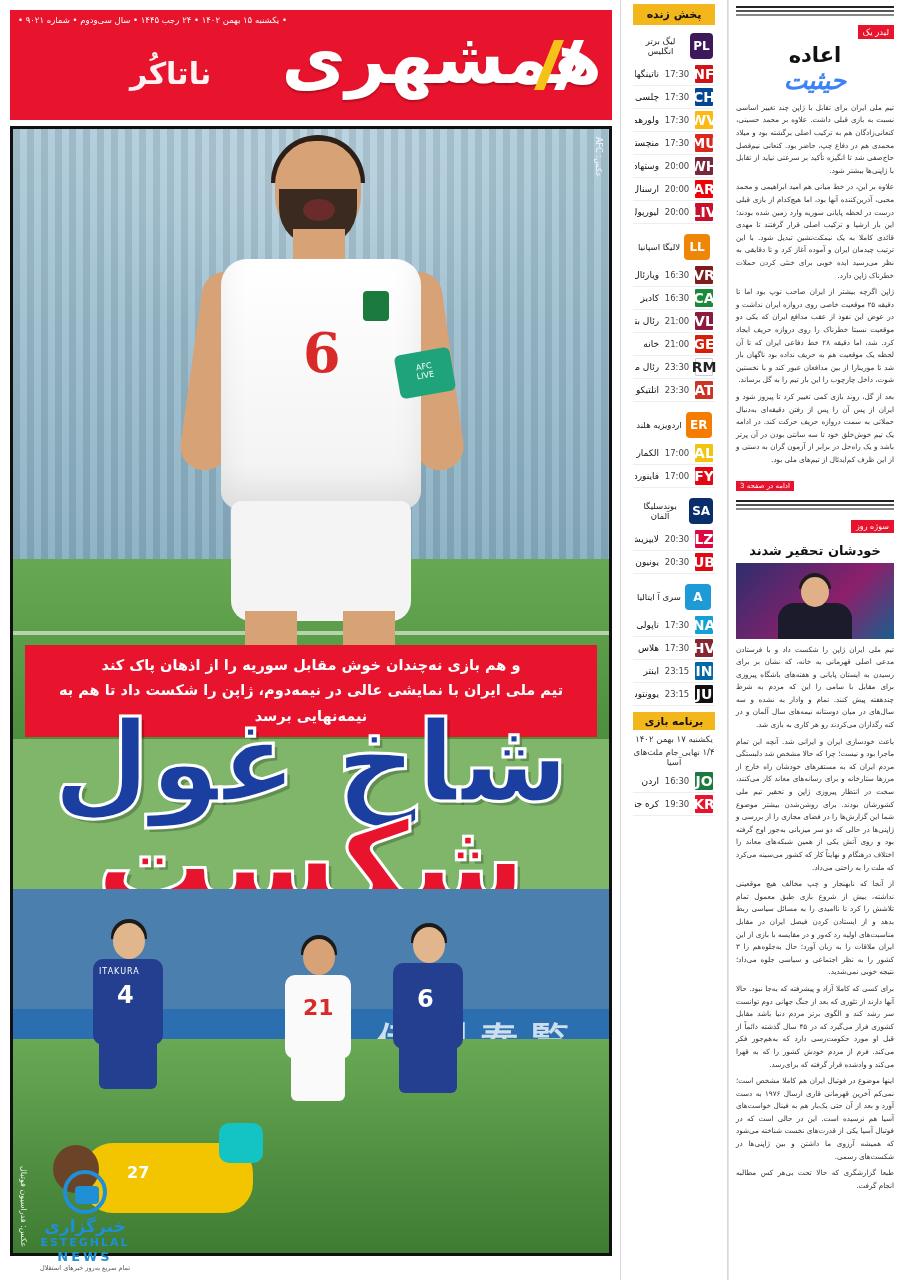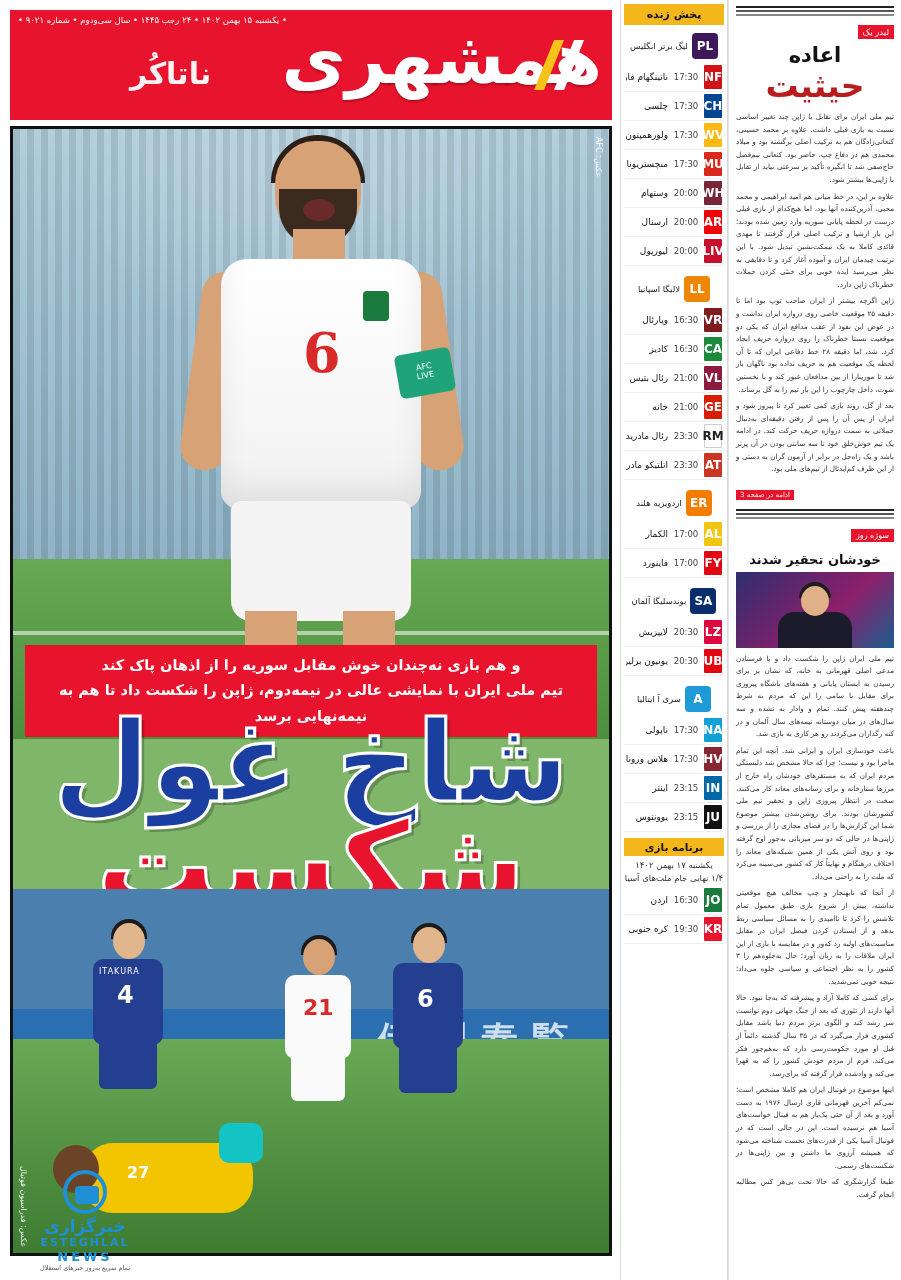--- a/index.html
+++ b/index.html
@@ -205,21 +205,21 @@
   .photo-credit-top{
     position:absolute; right:6px; top:8px; color:#fff; font-size:8px; direction:rtl;
     writing-mode:vertical-rl; opacity:.9;
   }
 
   
   .live-col {
     width: 108px; height:100%;
     border-left:1px solid #d8d8d8;
     border-right:1px solid #d8d8d8;
-    padding: 4px 3px;
+    padding: 4px 12px;
     background:#fff;
   }
   .live-head{
     background:#f3b61b; color:#111; text-align:center;
     font-size:11px; font-weight:bold; padding:4px 0; margin-bottom:4px; direction:rtl;
   }
   .lg-block{ margin-bottom:6px; }
   .lg-logo-row{
     display:flex; align-items:center; justify-content:center; gap:4px;
     padding:4px 2px; direction:rtl;
@@ -227,22 +227,22 @@
   .lg-logo{
     width:26px; height:26px; border-radius:4px; display:flex; align-items:center; justify-content:center;
     color:#fff; font-size:12px; font-weight:bold;
   }
   .lg-name{ font-size:8.5px; direction:rtl; color:#222; text-align:center; line-height:1.2;}
   .match{
     display:flex; align-items:center; gap:3px; padding:2px 2px; direction:rtl;
     border-bottom:1px solid #eee;
   }
   .m-badge{
-    width:18px;height:24px;border-radius:1px;flex:0 0 18px;
-    display:flex;align-items:center;justify-content:center;color:#fff;font-size:12px;font-weight:bold;
+    width:18px;height:18px;border-radius:1px;flex:0 0 18px;
+    display:flex;align-items:center;justify-content:center;color:#fff;font-size:14px;font-weight:bold;
   }
   .m-time{ font-size:8.5px; color:#444; direction:ltr; flex:0 0 30px; text-align:center;}
   .m-team{ font-size:9px; color:#111; direction:rtl; flex:1; text-align:right; white-space:nowrap; overflow:hidden;}
   .sched-head{
     background:#f3b61b; color:#111; text-align:center;
     font-size:10.5px; font-weight:bold; padding:3px 0; margin:6px 0 4px; direction:rtl;
   }
   .sched-date{ font-size:8.5px; text-align:center; direction:rtl; color:#333; margin-bottom:3px;}
 
   
@@ -255,21 +255,21 @@
   .rule-stack{ margin-bottom:4px;}
   .rule-stack div{ height:2px; background:#222; margin-bottom:2px;}
   .rule-stack div:nth-child(2){ background:#555;}
   .rule-stack div:nth-child(3){ background:#888;}
   .kicker-box{
     background:#e8142d; color:#fff; font-size:8.5px; padding:2px 5px; display:inline-block; direction:rtl;
     margin-bottom:4px;
   }
   .op-title{ direction:rtl; text-align:center; line-height:1.15; margin-bottom:6px;}
   .op-title .t1{ font-size:21px; font-weight:bold; color:#111;}
-  .op-title .t2{ font-size:33px; font-weight:bold; color:#b91c1c;}
+  .op-title .t2{ font-size:25px; font-weight:bold; color:#3b82f6;font-style:italic;}
   .op-body{
     direction:rtl; text-align:justify; font-size:7.2px; line-height:1.75; color:#333;
     column-count:1;
   }
   .op-body p{ margin-bottom:4px;}
   .more-tag{
     display:inline-block; background:#e8142d; color:#fff; font-size:7px; padding:1px 4px; direction:rtl;
   }
   .op2-title{ direction:rtl; text-align:center; font-size:13px; font-weight:bold; color:#111; margin:6px 0 5px;}
   .op2-kicker{ background:#e8142d; color:#fff; font-size:8px; padding:2px 5px; display:inline-block; direction:rtl; margin-bottom:4px;}

